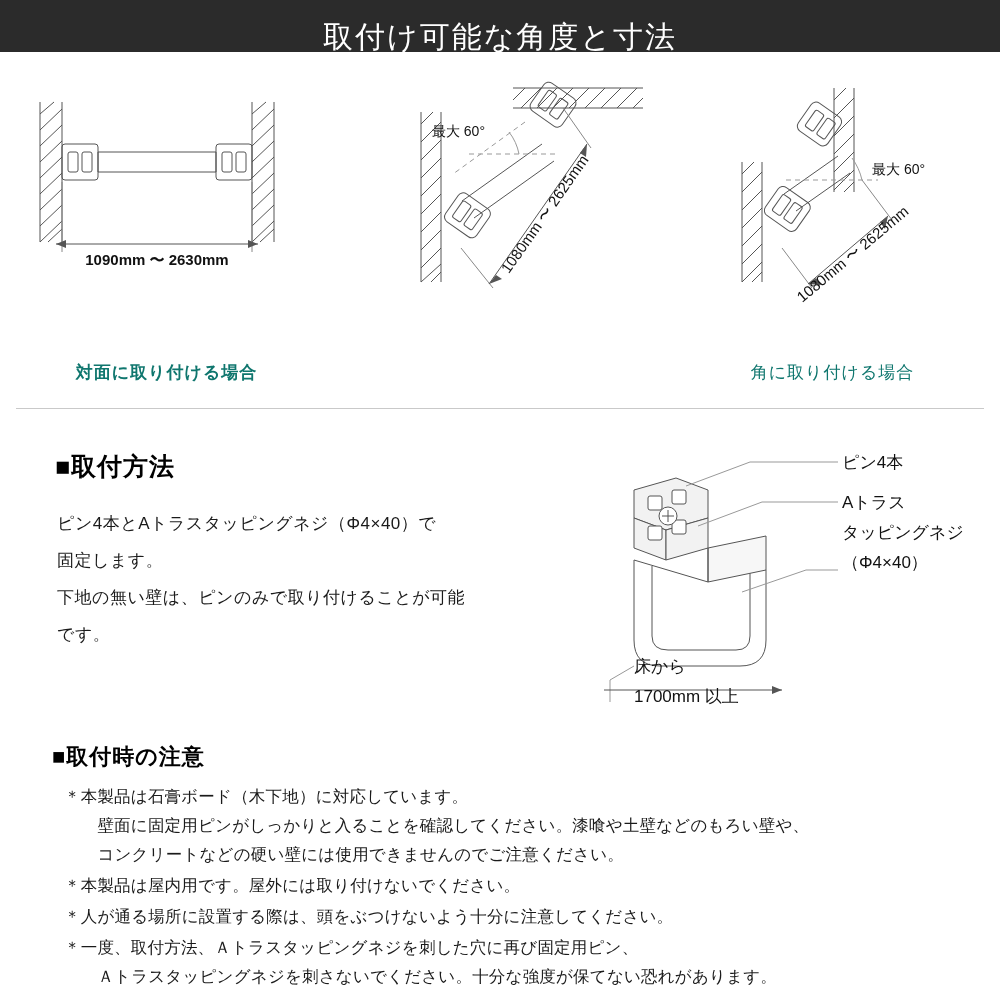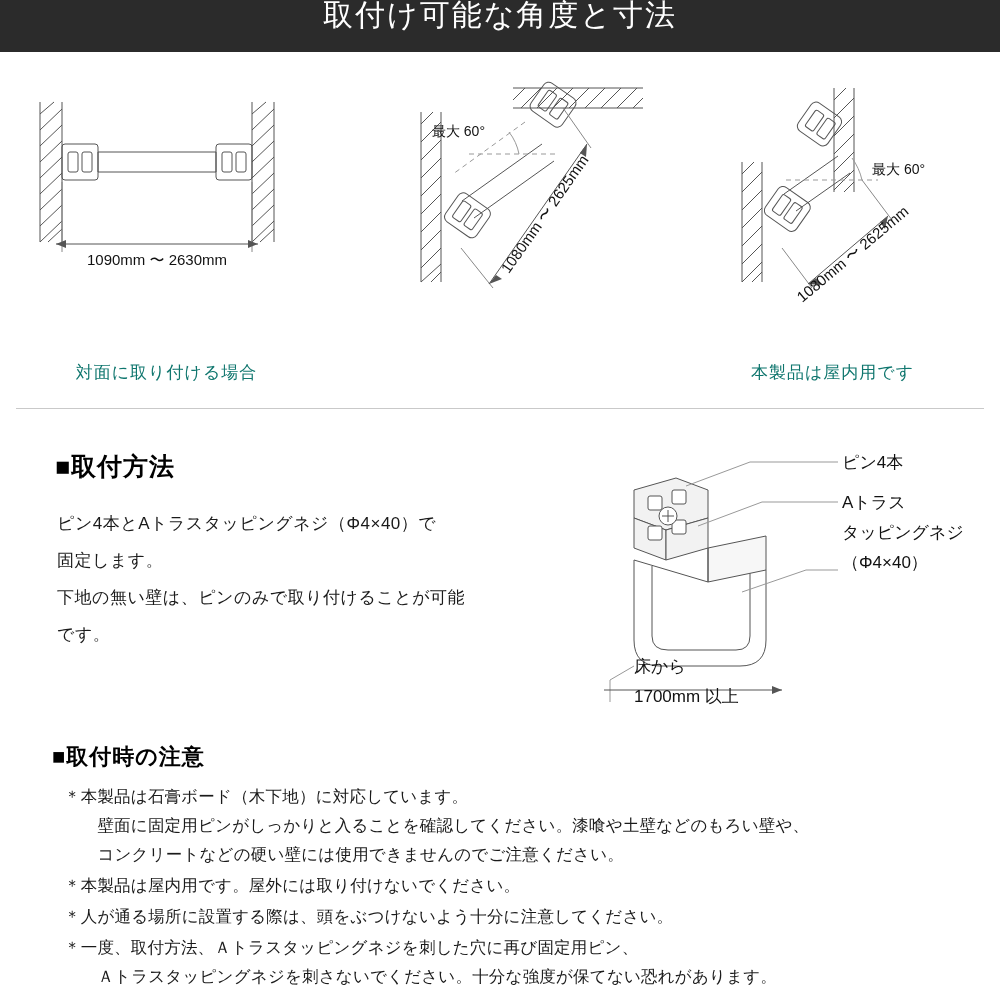--- a/index.html
+++ b/index.html
@@ -23,21 +23,21 @@
 
   
   .header-bar {
     position: absolute;
     left: 0;
     top: 0;
     width: 1000px;
     height: 52px;
     background: #2b2b2b;
     display: flex;
-    align-items: flex-start;
+    align-items: flex-end;
     justify-content: center;
   }
   .header-title {
     color: #ffffff;
     font-size: 30px;
     letter-spacing: 2px;
     font-weight: 400;
     line-height: 1;
   }
 
@@ -48,21 +48,21 @@
     top: 52px;
     width: 1000px;
     height: 350px;
   }
   .diagram-cell {
     position: absolute;
     top: 0;
     width: 333px;
     height: 350px;
   }
-  .cell-1 { left: 0; }
+  .cell-1 { left: 0; font-weight: bold; }
   .cell-2 { left: 333px; }
   .cell-3 { left: 666px; }
 
   .cell-caption {
     position: absolute;
     bottom: 18px;
     width: 100%;
     text-align: center;
     font-size: 17px;
     color: #0f766e;
@@ -307,21 +307,21 @@
           <line x1="116" y1="196" x2="146" y2="236" stroke="#888"></line>
           <line x1="222" y1="164" x2="142" y2="232" stroke="#555"></line>
           <path d="M222 164 L214 170 L219 177 Z" fill="#555" stroke="none"></path>
           <path d="M142 232 L150 226 L155 233 Z" fill="#555" stroke="none"></path>
         </g>
         <text class="lbl" x="206" y="122" font-size="14" fill="#111" text-anchor="start">最大 60°</text>
         <g transform="translate(190,206) rotate(-40)">
           <text class="lbl" x="0" y="0" font-size="15" fill="#111" text-anchor="middle">1080mm 〜 2625mm</text>
         </g>
       </svg>
-      <div class="cell-caption">本製品は屋内用です</div>
+      <div class="cell-caption">角に取り付ける場合</div>
     </div>
   </div>
 
   <div class="divider"></div>
 
   <div class="sec-heading" id="sec-install-heading">■取付方法</div>
   <div class="body-text" id="install-body">ピン4本とAトラスタッピングネジ（Φ4×40）で
 固定します。
 下地の無い壁は、ピンのみで取り付けることが可能
 です。</div>

